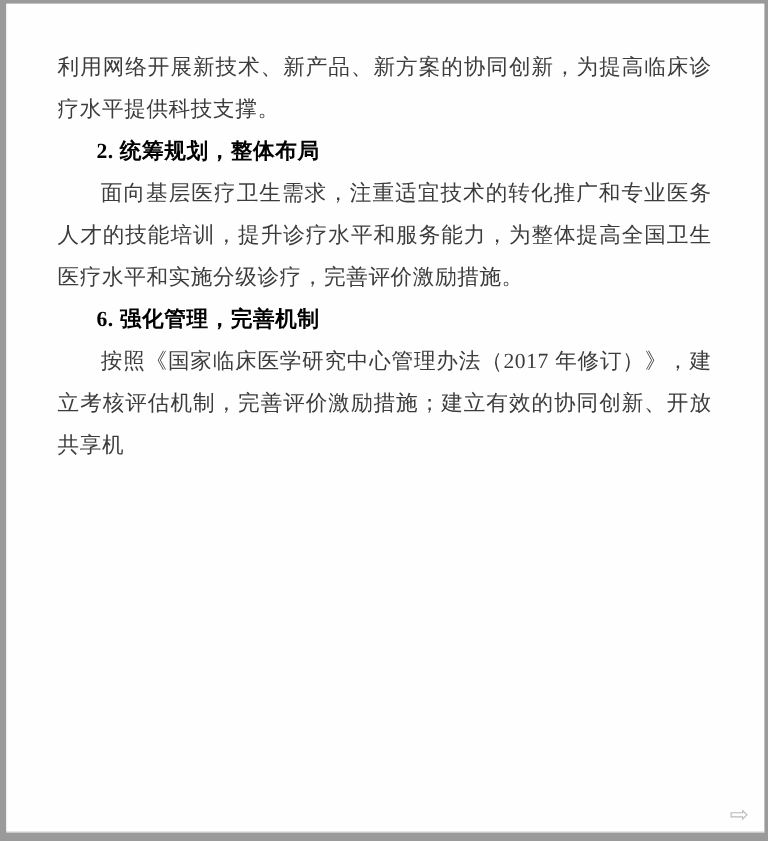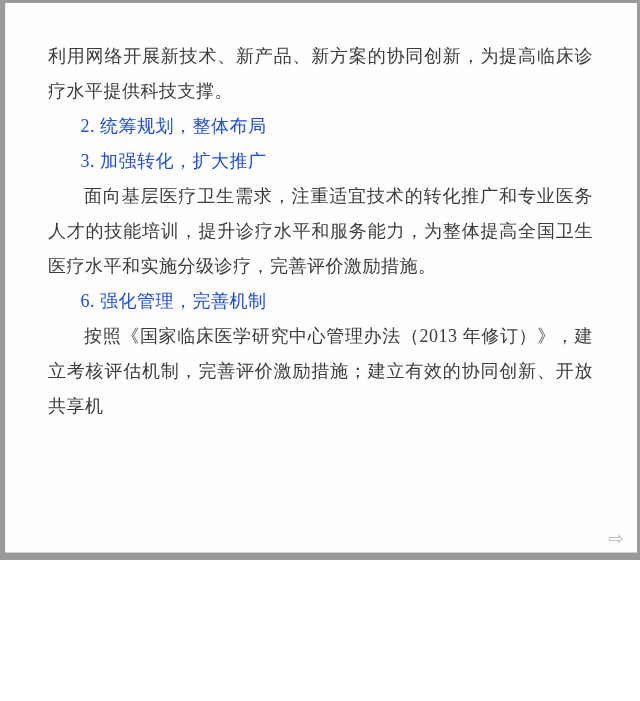--- a/index.html
+++ b/index.html
@@ -6,21 +6,21 @@
     margin: 0;
     padding: 0;
     width: 640px;
     height: 701px;
     overflow: hidden;
     font-family: "Liberation Serif", "DejaVu Serif", serif;
   }
   .frame {
     position: relative;
     width: 640px;
-    height: 560px;
+    height: 701px;
     background: #9a9a9a;
     box-sizing: border-box;
   }
   .page {
     position: absolute;
     top: 3px;
     left: 5px;
     right: 3px;
     bottom: 7px;
     background: #fefefe;
@@ -35,22 +35,22 @@
     letter-spacing: 0.5px;
     text-align: justify;
   }
   .content p {
     margin: 0;
   }
   .para-indent {
     text-indent: 2em;
   }
   .heading {
-    font-weight: normal;
-    color: #1d4ed8;
+    font-weight: bold;
+    color: #000000;
     text-indent: 1.8em;
     text-align: left;
   }
   .next-arrow {
     position: absolute;
     right: 13px;
     bottom: 5px;
     font-size: 19px;
     line-height: 19px;
     color: #bdbdbd;
@@ -60,20 +60,19 @@
   }
 </style>
 </head>
 <body>
 
 <div class="frame">
   <div class="page">
     <div class="content" id="doc-content">
         <p class="">利用网络开展新技术、新产品、新方案的协同创新，为提高临床诊疗水平提供科技支撑。</p>
         <p class="heading">2. 统筹规划，整体布局</p>
-        <p class="heading">3. 加强转化，扩大推广</p>
         <p class="para-indent">面向基层医疗卫生需求，注重适宜技术的转化推广和专业医务人才的技能培训，提升诊疗水平和服务能力，为整体提高全国卫生医疗水平和实施分级诊疗，完善评价激励措施。</p>
         <p class="heading">6. 强化管理，完善机制</p>
-        <p class="para-indent">按照《国家临床医学研究中心管理办法（2013 年修订）》，建立考核评估机制，完善评价激励措施；建立有效的协同创新、开放共享机</p>
+        <p class="para-indent">按照《国家临床医学研究中心管理办法（2017 年修订）》，建立考核评估机制，完善评价激励措施；建立有效的协同创新、开放共享机</p>
       </div>
     <div class="next-arrow">⇨</div>
   </div>
 </div>
 
 </body></html>

